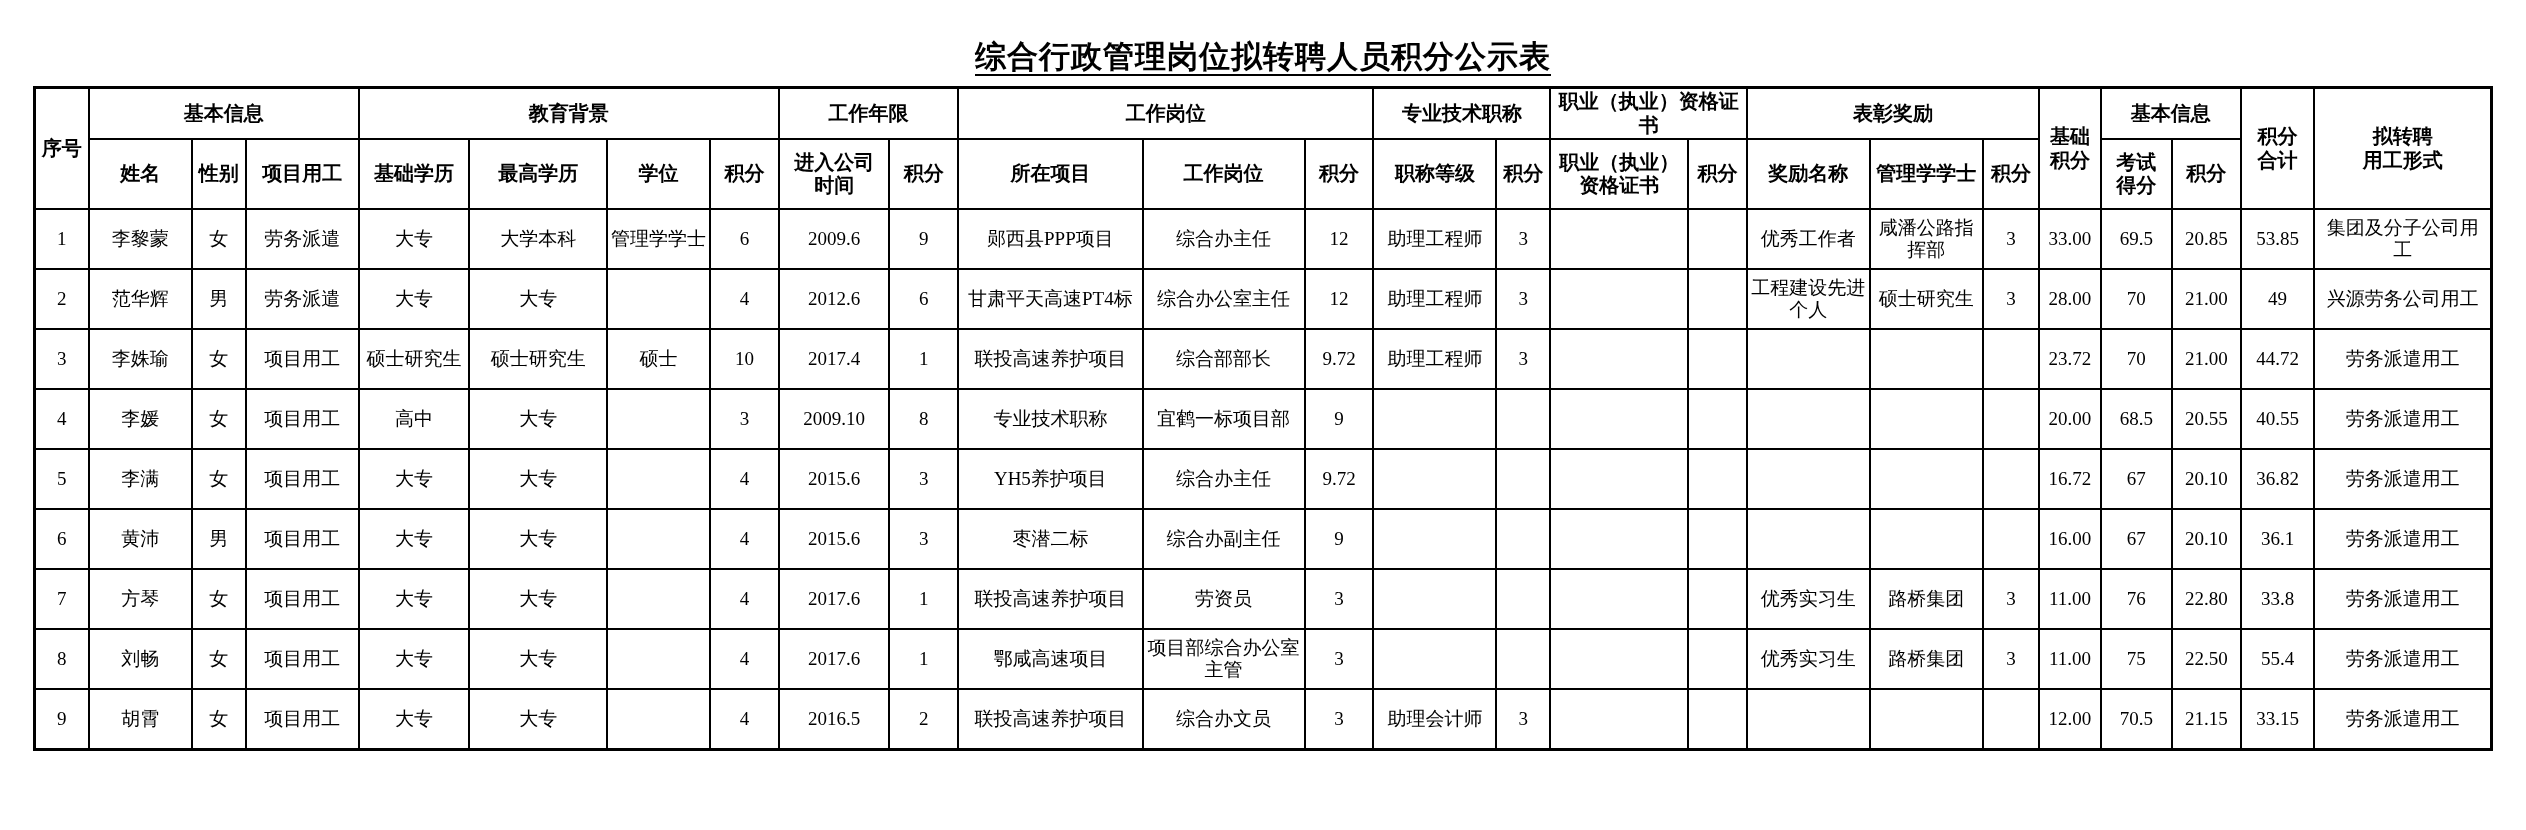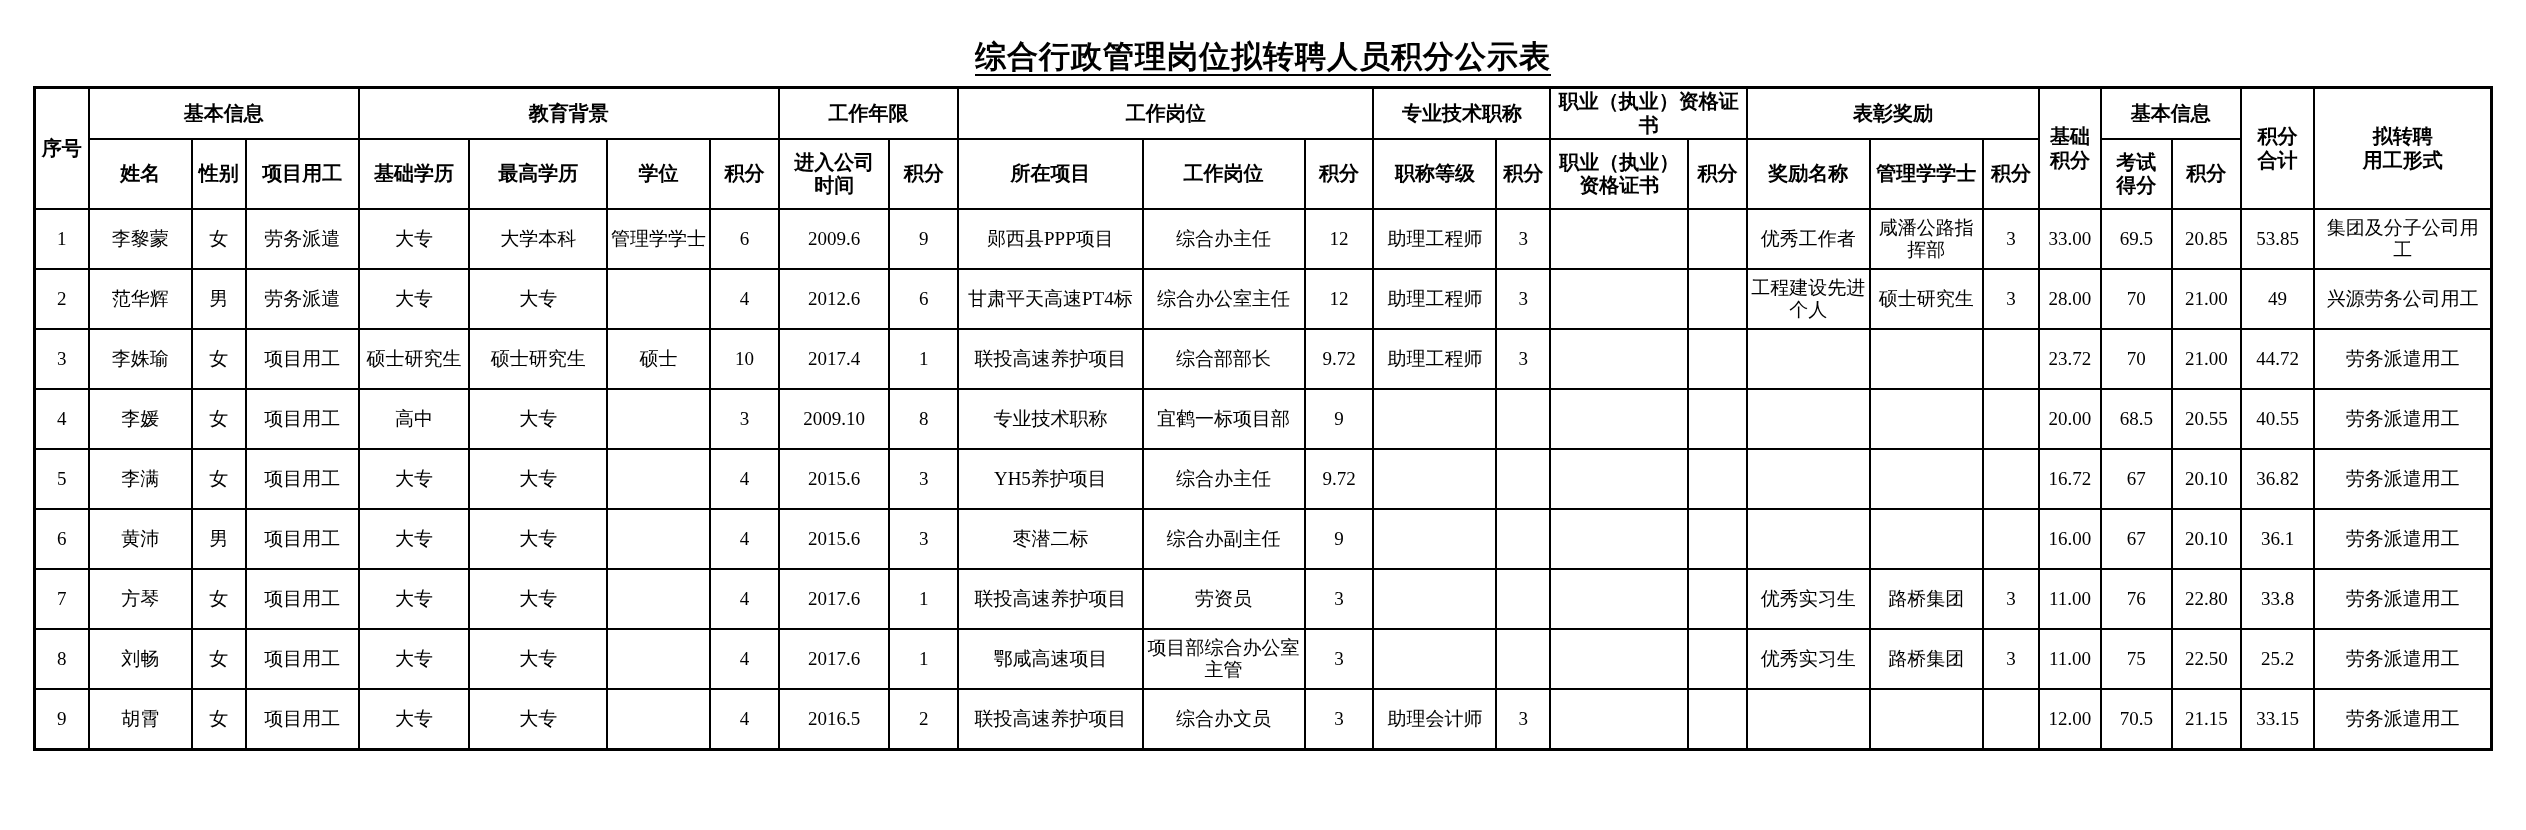--- a/index.html
+++ b/index.html
@@ -338,21 +338,21 @@
           <td></td>
           <td></td>
           <td></td>
           <td></td>
           <td>优秀实习生</td>
           <td>路桥集团</td>
           <td>3</td>
           <td>11.00</td>
           <td>75</td>
           <td>22.50</td>
-          <td>25.2</td>
+          <td>55.4</td>
           <td>劳务派遣用工</td>
         </tr>
         <tr>
           <td>9</td>
           <td>胡霄</td>
           <td>女</td>
           <td>项目用工</td>
           <td>大专</td>
           <td>大专</td>
           <td></td>

